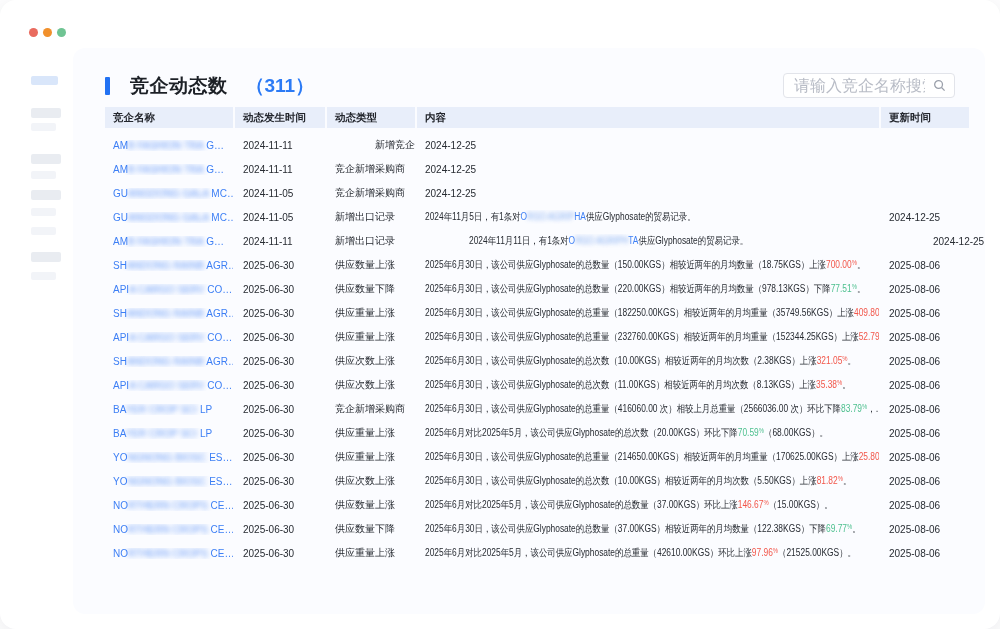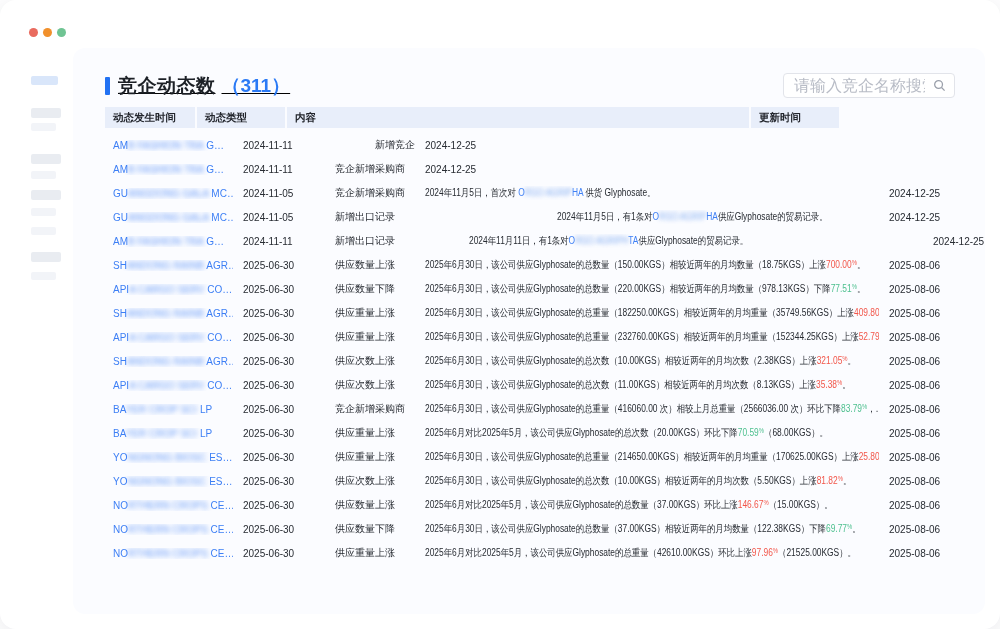--- a/index.html
+++ b/index.html
@@ -5,21 +5,21 @@
   html,body{margin:0;padding:0;background:#ffffff;}
   body{width:1000px;height:629px;position:relative;font-family:"Liberation Sans","DejaVu Sans",sans-serif;overflow:hidden;}
   .window{position:absolute;inset:0;background:#fff;border-radius:16px;box-shadow:0 6px 28px rgba(30,40,70,.10);overflow:hidden;}
   
   .tl{position:absolute;top:28px;left:29px;display:flex;gap:5px;}
   .tl .dot{width:9px;height:9px;border-radius:50%;}
   
   .sbar{position:absolute;border-radius:2px;}
   
   .panel{position:absolute;left:73px;top:48px;width:912px;height:566px;background:#fbfcff;border-radius:12px;}
-  .title-row{position:absolute;left:32px;top:25px;display:flex;align-items:center;gap:8px;text-decoration:underline;}
+  .title-row{position:absolute;left:32px;top:25px;display:flex;align-items:center;gap:20px;}
   .accent{width:5px;height:18px;background:#2272f3;border-radius:1px;}
   .title{font-size:19px;font-weight:bold;color:#1c2026;letter-spacing:.5px;}
   .count{font-size:19px;font-weight:bold;color:#2b7af5;}
   .search{position:absolute;top:25px;right:30px;width:172px;height:25px;border:1px solid #e2e4ea;border-radius:4px;background:#fff;display:flex;align-items:center;padding:0 8px;box-sizing:border-box;gap:6px;}
   .search input{border:none;outline:none;flex:1;min-width:0;font-size:16px;color:#333;background:transparent;font-family:inherit;}
   .search input::placeholder{color:#b8bcc6;}
   
   .table{position:absolute;left:32px;top:59px;width:864px;}
   .thead{display:flex;gap:2px;height:21px;margin-bottom:5px;}
   .th{background:#e8eefa;display:flex;align-items:center;padding-left:8px;box-sizing:border-box;font-size:10.5px;font-weight:bold;color:#23262d;flex:none;white-space:nowrap;}
@@ -69,20 +69,21 @@
     <div class="search">
       <input type="text" placeholder="请输入竞企名称搜索" style="">
       <svg width="13" height="13" viewBox="0 0 14 14" fill="none" stroke="#9ba0ab" stroke-width="1.4">
         <circle cx="6" cy="6" r="4.2"></circle>
           <line x1="9.2" y1="9.2" x2="12.5" y2="12.5"></line>
       </svg>
     </div>
 
     <div class="table">
       <div class="thead">
+          <div class="th" style="width: 128px;">竞企名称</div>
           <div class="th" style="width: 90px;">动态发生时间</div>
           <div class="th" style="width: 88px;">动态类型</div>
           <div class="th" style="width: 462px;">内容</div>
           <div class="th" style="width: 88px;">更新时间</div>
         </div>
       <div>
           <div class="row">
             <div class="cell name" style="width: 128px;"><span>AM</span><span class="blur">B FASHION TRA</span><span> G…</span></div>
             <div class="cell" style="width: 90px;">2024-11-11</div>
             <div class="cell" style="width: 88px; text-align: right;">新增竞企</div>
@@ -91,28 +92,27 @@
           <div class="row">
             <div class="cell name" style="width: 128px;"><span>AM</span><span class="blur">B FASHION TRA</span><span> G…</span></div>
             <div class="cell" style="width: 90px;">2024-11-11</div>
             <div class="cell" style="width: 88px;">竞企新增采购商</div>
             <div class="cell" style="width: 88px;">2024-12-25</div>
           </div>
           <div class="row">
             <div class="cell name" style="width: 128px;"><span>GU</span><span class="blur">ANGDONG GALA</span><span> MC…</span></div>
             <div class="cell" style="width: 90px;">2024-11-05</div>
             <div class="cell" style="width: 88px;">竞企新增采购商</div>
-            <div class="cell" style="width: 462px;"><span class="squeeze"><span>2024年11月5日，首次对 </span><span class="lnk">O</span><span class="blurlink">RGO AGRIP</span><span class="lnk">HA</span><span> 供货 Glyphosate。</span></span></div>
             <div class="cell" style="width: 88px;">2024-12-25</div>
           </div>
           <div class="row">
             <div class="cell name" style="width: 128px;"><span>GU</span><span class="blur">ANGDONG GALA</span><span> MC…</span></div>
             <div class="cell" style="width: 90px;">2024-11-05</div>
             <div class="cell" style="width: 88px;">新增出口记录</div>
-            <div class="cell" style="width: 462px; text-align: right;"><span class="squeeze"><span>2024年11月5日，有1条对</span><span class="lnk">O</span><span class="blurlink">RGO AGRIP</span><span class="lnk">HA</span><span>供应Glyphosate的贸易记录。</span></span></div>
+            <div class="cell" style="width: 462px;"><span class="squeeze"><span>2024年11月5日，有1条对</span><span class="lnk">O</span><span class="blurlink">RGO AGRIP</span><span class="lnk">HA</span><span>供应Glyphosate的贸易记录。</span></span></div>
             <div class="cell" style="width: 88px;">2024-12-25</div>
           </div>
           <div class="row">
             <div class="cell name" style="width: 128px;"><span>AM</span><span class="blur">B FASHION TRA</span><span> G…</span></div>
             <div class="cell" style="width: 90px;">2024-11-11</div>
             <div class="cell" style="width: 88px;">新增出口记录</div>
             <div class="cell" style="width: 462px; margin-left: 44px;"><span class="squeeze"><span>2024年11月11日，有1条对</span><span class="lnk">O</span><span class="blurlink">RGO AGRIPH</span><span class="lnk">TA</span><span>供应Glyphosate的贸易记录。</span></span></div>
             <div class="cell" style="width: 88px;">2024-12-25</div>
           </div>
           <div class="row">

